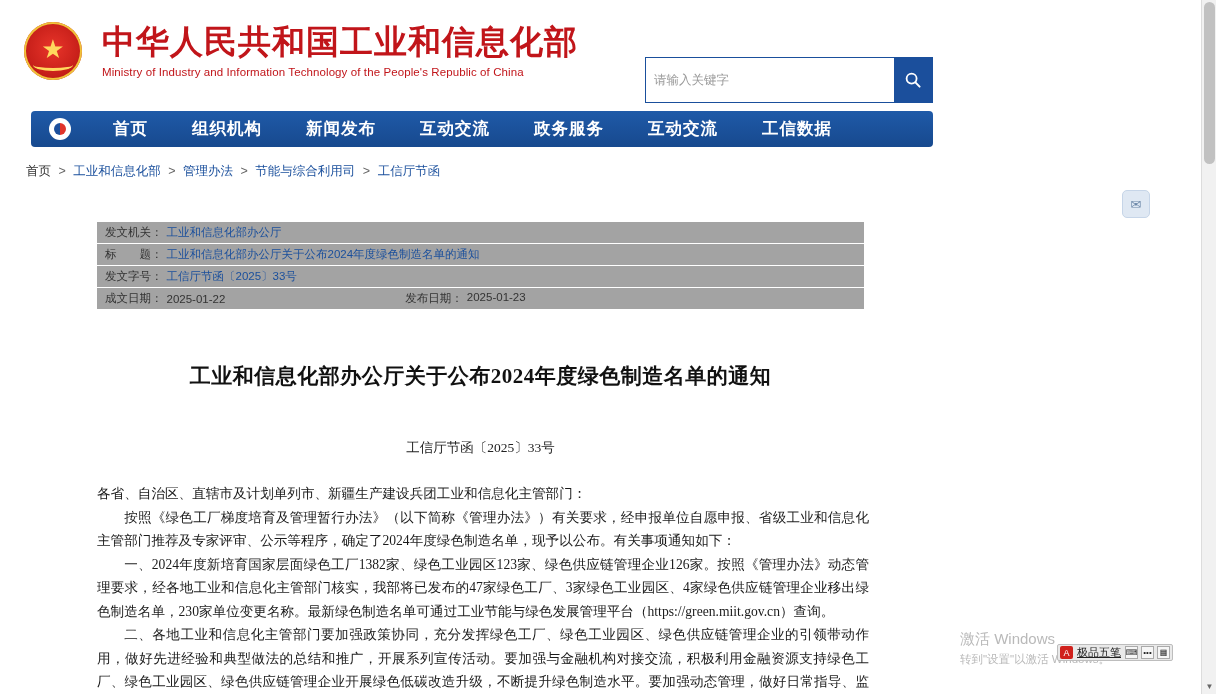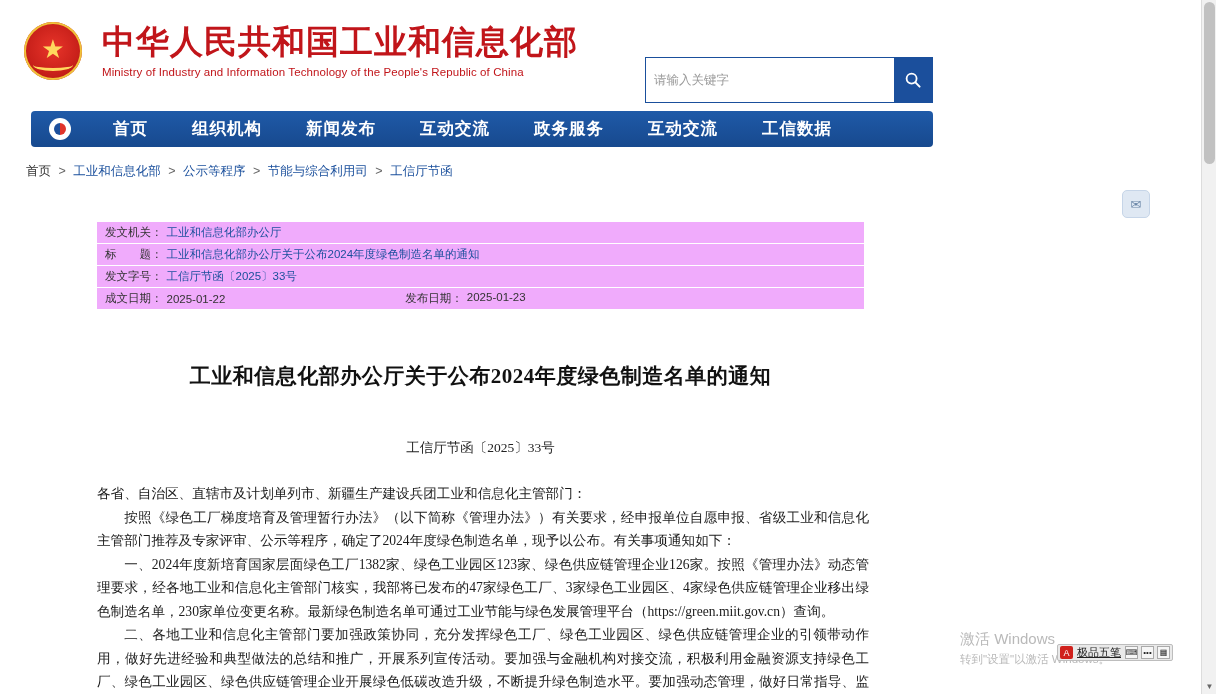--- a/index.html
+++ b/index.html
@@ -118,21 +118,21 @@
   }
   .crumb a { color: #1a4f9c; text-decoration: none; }
   .crumb .sep { color: #666; margin: 0 4px; }
   
   .meta {
     position: absolute; left: 97px; top: 222px;
     width: 767px;
     font-size: 11.5px; color: #333;
   }
   .meta .row {
-    background: #f0abfc;
+    background: #a3a3a3;
     height: 22px;
     display: flex; align-items: center;
     margin-bottom: 0;
     border-bottom: 1px solid #fff;
     padding-left: 8px;
   }
   .meta .row .lbl { color: #333; white-space: nowrap; }
   .meta .row .val { color: #1a4f9c; margin-left: 4px; white-space: nowrap; }
   .meta .row .val.black { color: #333; }
   .meta .row .cell2 { margin-left: 180px; display: flex; }
@@ -242,21 +242,21 @@
     <div class="nav-item">政务服务</div>
     <div class="nav-item">互动交流</div>
     <div class="nav-item">工信数据</div>
   </div>
 
   <div class="crumb">
     <span>首页</span>
     <span class="sep">&gt;</span>
     <a href="#">工业和信息化部</a>
     <span class="sep">&gt;</span>
-    <a href="#">公示等程序</a>
+    <a href="#">管理办法</a>
     <span class="sep">&gt;</span>
     <a href="#">节能与综合利用司</a>
     <span class="sep">&gt;</span>
     <a href="#">工信厅节函</a>
   </div>
 
   <div class="meta">
     <div class="row">
       <span class="lbl">发文机关：</span>
       <span class="val">工业和信息化部办公厅</span>

